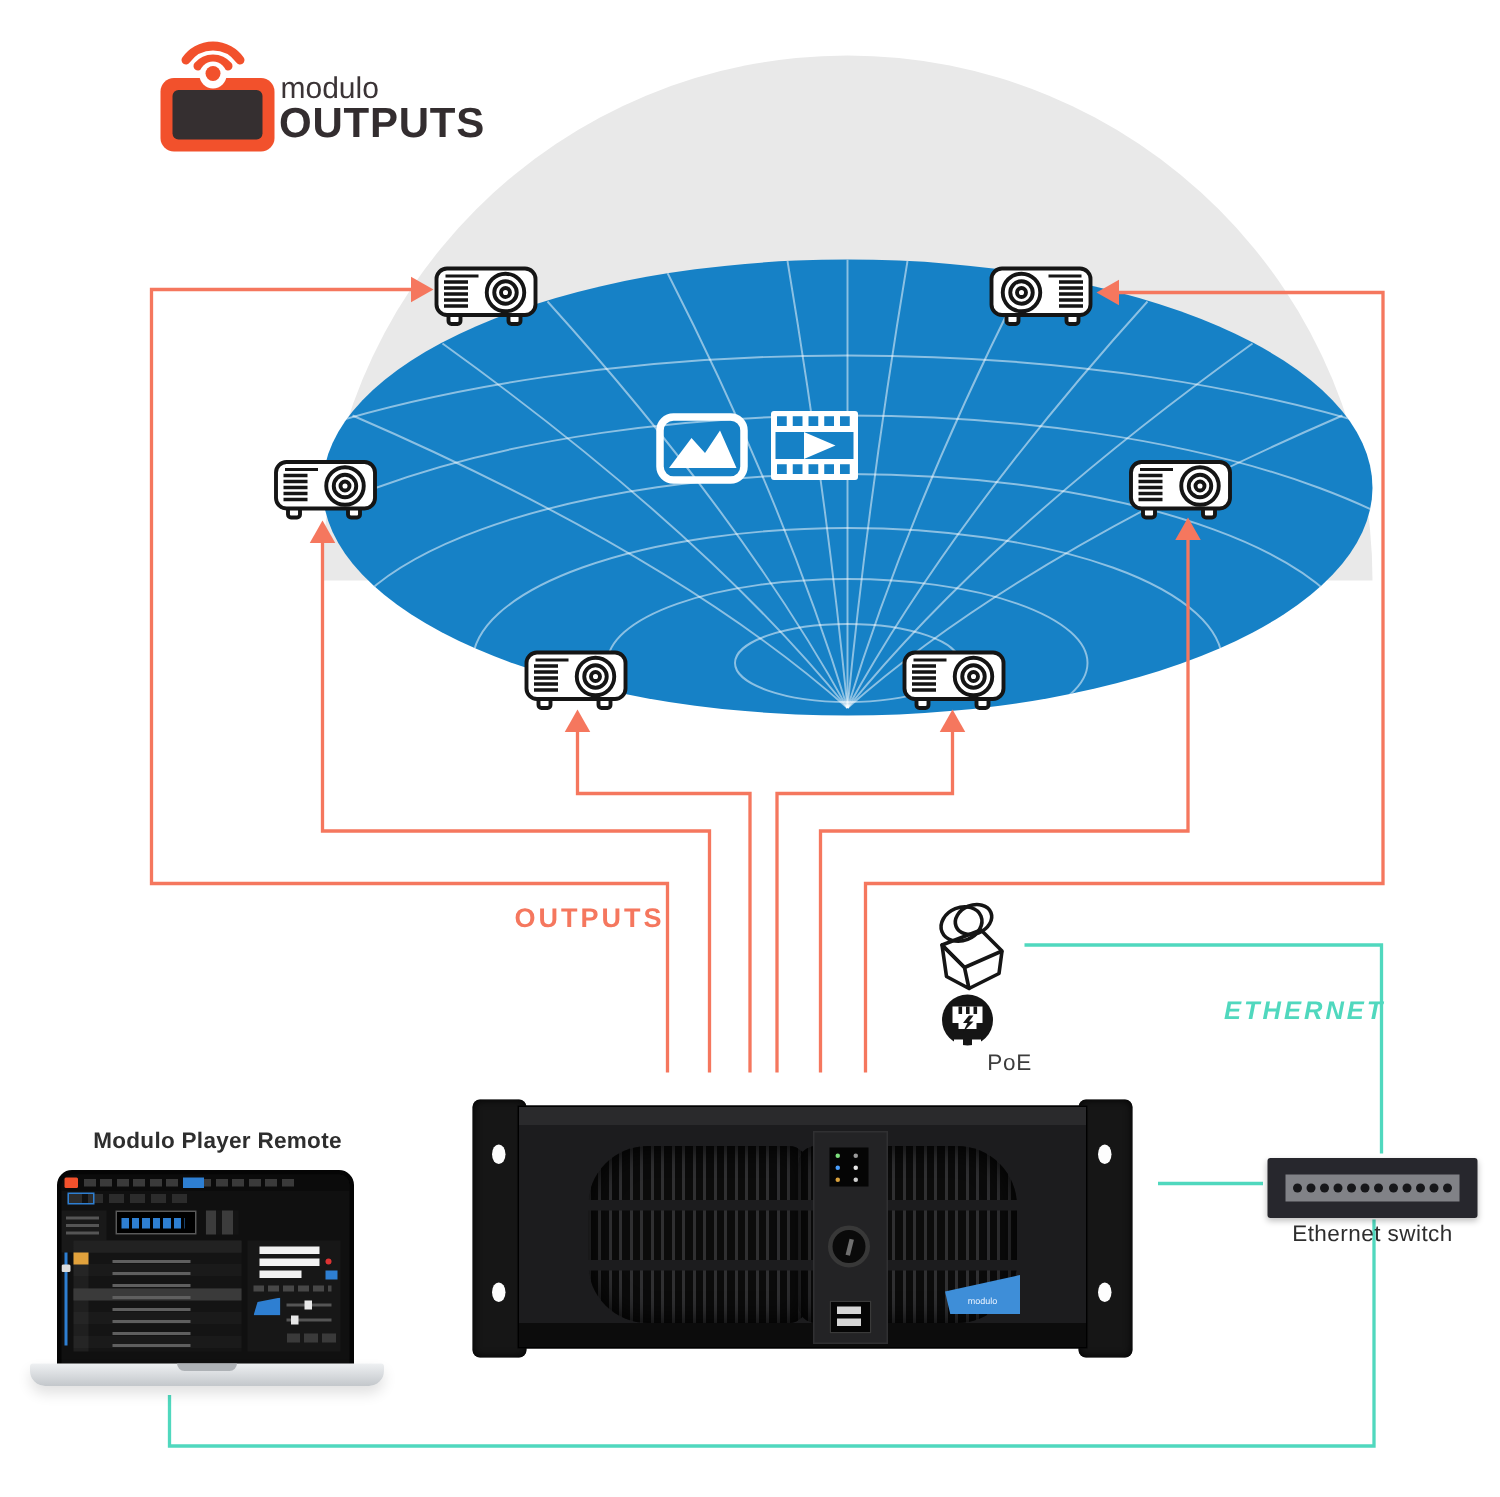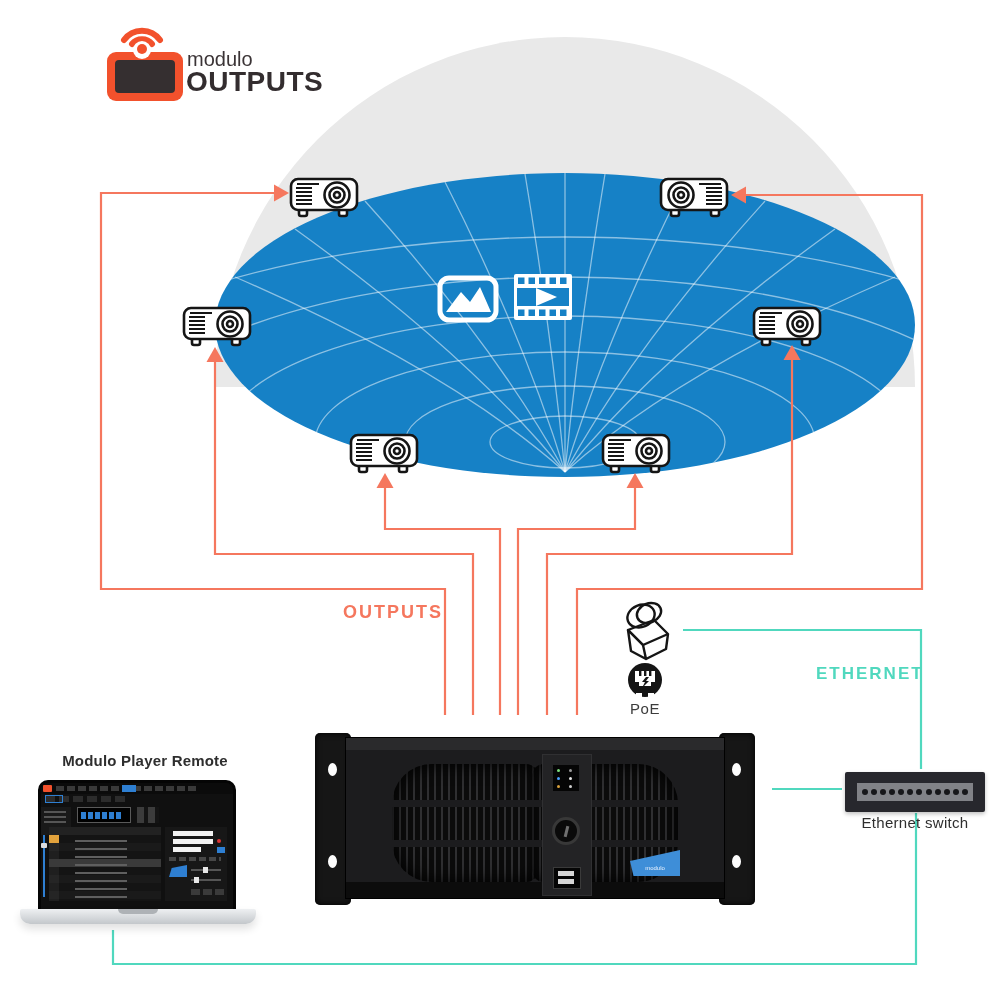--- a/index.html
+++ b/index.html
@@ -1,22 +1,22 @@
 <!DOCTYPE html>
 <html><head>
 <meta charset="utf-8">
 <style>
   html,body{margin:0;padding:0;background:#ffffff;}
   .stage{position:relative;width:1000px;height:998px;background:#ffffff;overflow:hidden;
          font-family:"Liberation Sans", sans-serif;}
   .stage svg.scene{position:absolute;left:0;top:0;}
   .lbl{position:absolute;letter-spacing:2px;font-weight:bold;}
   .lbl-outputs{left:343px;top:602px;font-size:18px;color:#F5775E;}
-  .lbl-ethernet{left:816px;top:664px;font-size:17px;color:#50D8BE;}
-  .lbl-poe{left:615px;top:700px;width:60px;text-align:center;font-size:15px;color:#3c3c3c;
+  .lbl-ethernet{left:816px;top:664px;font-size:17px;color:#50D8BE;font-style:italic;}
+  .lbl-poe{left:628px;top:700px;width:60px;text-align:right;font-size:15px;color:#3c3c3c;
            letter-spacing:0.5px;font-weight:normal;}
   .lbl-switch{left:840px;top:814px;width:150px;text-align:center;font-size:15px;color:#2e2e2e;
               letter-spacing:0.3px;font-weight:normal;}
   .lbl-remote{left:35px;top:752px;width:220px;text-align:center;font-size:15px;color:#2e2e2e;
               letter-spacing:0.2px;font-weight:bold;}
   
   .logo-text-top{position:absolute;left:187px;top:48px;font-size:20px;color:#3b3436;}
   .logo-text-bottom{position:absolute;left:186px;top:66px;font-size:28px;font-weight:bold;
                     color:#332d2f;letter-spacing:0.5px;}
   

